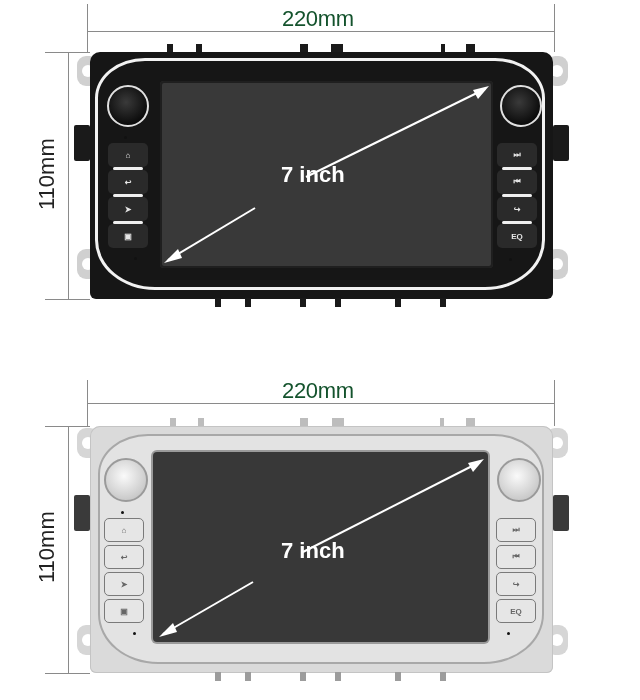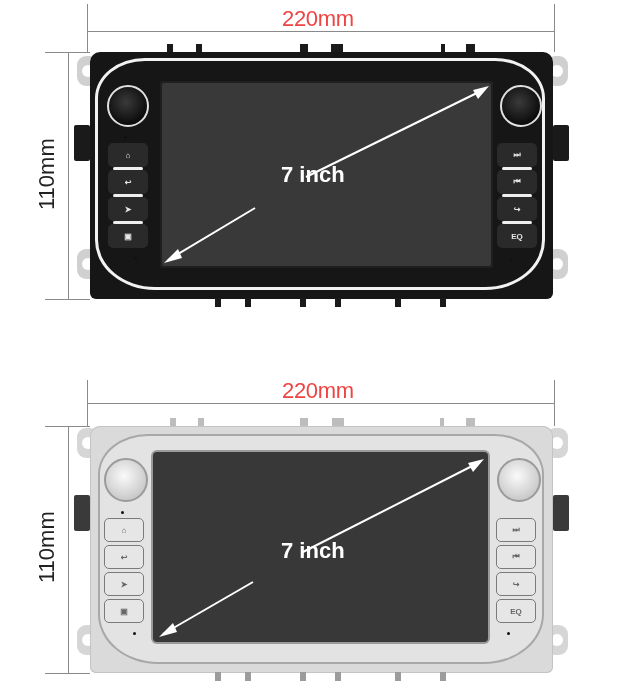--- a/index.html
+++ b/index.html
@@ -1,19 +1,19 @@
 <!DOCTYPE html>
 <html><head>
 <meta charset="utf-8">
 <style>
   html,body{margin:0;padding:0;background:#ffffff;}
   body{width:640px;height:700px;position:relative;overflow:hidden;font-family:"Liberation Sans",sans-serif;}
   .abs{position:absolute;}
   .dimline{position:absolute;background:#8a8a8a;}
-  .dimtxt{position:absolute;color:#ef4444;font-size:22px;letter-spacing:-0.3px;}
+  .dimtxt{position:absolute;color:#14532d;font-size:22px;letter-spacing:-0.3px;}
   .vtxt{position:absolute;color:#222;font-size:22px;transform:rotate(-90deg);transform-origin:center;white-space:nowrap;}
   .tab{position:absolute;width:6px;height:9px;}
   .ear{position:absolute;width:22px;height:30px;border-radius:9px;}
   .ear::after{content:"";position:absolute;left:5px;top:9px;width:12px;height:12px;border-radius:50%;background:#fff;}
   .knob{position:absolute;border-radius:50%;}
   .btncol{position:absolute;width:40px;}
   .btn{position:absolute;left:0;width:40px;height:24px;border-radius:5px;display:flex;align-items:center;justify-content:center;font-size:8px;font-weight:bold;}
   .sep{position:absolute;left:5px;width:30px;height:3px;border-radius:2px;}
   .screen{position:absolute;border-radius:4px;}
   .label7{position:absolute;color:#fff;font-size:22px;font-weight:bold;white-space:nowrap;}

